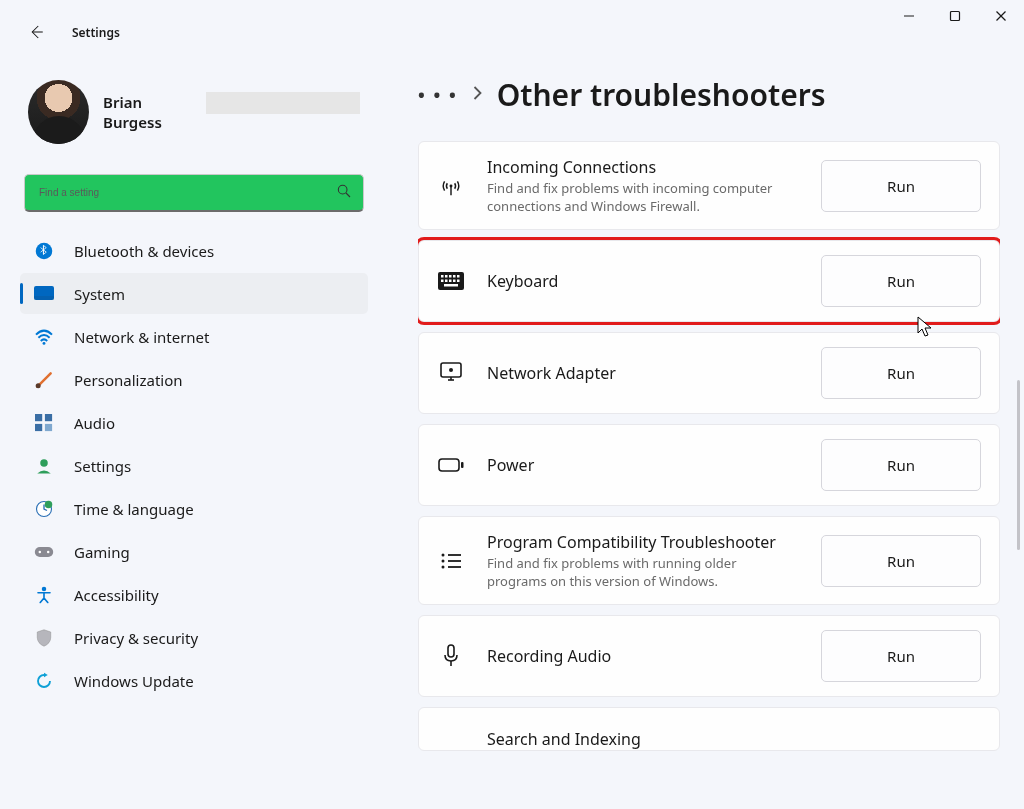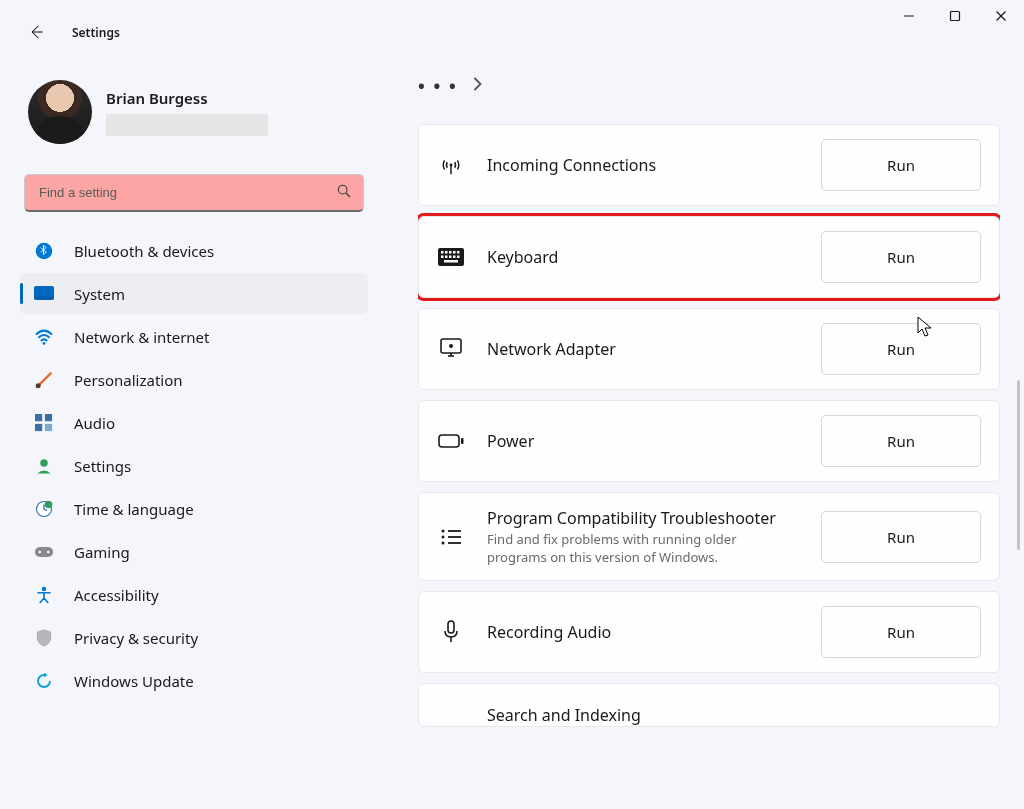--- a/index.html
+++ b/index.html
@@ -51,37 +51,37 @@
                 linear-gradient(#2b2b2b,#1a1a1a);
     position:relative;
     overflow:hidden;
   }
   .avatar::after{
     content:"";
     position:absolute; bottom:-6px; left:50%; transform:translateX(-50%);
     width:54px; height:34px; border-radius:28px 28px 0 0;
     background:#1b1b1b;
   }
-  .profile-text { display:flex; flex-direction:column; gap:6px;justify-content:space-between;}
+  .profile-text { display:flex; flex-direction:row; gap:6px;justify-content:space-between;}
   .profile-name { font-size:15px; font-weight:600;}
   .profile-email {
     width: 162px; height: 22px;
     background:#e6e6e6;
   }
   .search-wrap {
     position:relative; margin: 10px 4px 18px 4px;
   }
   .search {
     width: 100%; height: 38px;
     border: 1px solid #c9c9c9;
     border-bottom: 2px solid #6b6b6b;
     border-radius: 5px;
-    background:#fca5a5;
+    background:#22c55e;
     padding: 0 40px 0 14px;
-    font-size: 13px;
+    font-size: 10px;
     color:#555;
   }
   .search::placeholder{ color:#5a5a5a; }
   .search-icon {
     position:absolute; right:12px; top:50%; transform:translateY(-50%);
     color:#333;
   }
   .nav { display:flex; flex-direction:column; gap:2px; }
   .nav-item {
     display:flex; align-items:center; gap:20px;
@@ -315,34 +315,36 @@
 </div>
 
 <div class="main">
   <div class="page-header">
     <span class="ellipsis">• • •</span>
     <span class="chev">
       <svg width="11" height="16" viewBox="0 0 10 16">
           <path d="M2 2 L8 8 L2 14" stroke="#555" stroke-width="1.8" fill="none"></path>
         </svg>
     </span>
+    <span class="page-title">Other troubleshooters</span>
   </div>
 
   <div class="cards">
 
     <div class="card">
       <span class="card-icon">
           <svg width="22" height="22" viewBox="0 0 24 24" fill="none">
             <path d="M5 7 Q2 12 5 17 M8 9 Q6 12 8 15 M19 7 Q22 12 19 17 M16 9 Q18 12 16 15" stroke="#1a1a1a" stroke-width="1.6"></path>
             <circle cx="12" cy="12" r="1.6" fill="#1a1a1a"></circle>
             <line x1="12" y1="13" x2="12" y2="22" stroke="#1a1a1a" stroke-width="1.6"></line>
           </svg>
         </span>
       <div class="card-text">
         <div class="card-title">Incoming Connections</div>
+        <div class="card-desc">Find and fix problems with incoming computer connections and Windows Firewall.</div>
       </div>
       <div class="run-btn">Run</div>
     </div>
 
     <div class="card highlight">
       <span class="card-icon">
           <svg width="26" height="18" viewBox="0 0 26 18">
             <rect x="0" y="0" width="26" height="18" rx="2" fill="#1a1a1a"></rect>
             <rect x="3" y="3" width="2.5" height="2.5" fill="#fff"></rect>
             <rect x="7" y="3" width="2.5" height="2.5" fill="#fff"></rect>

